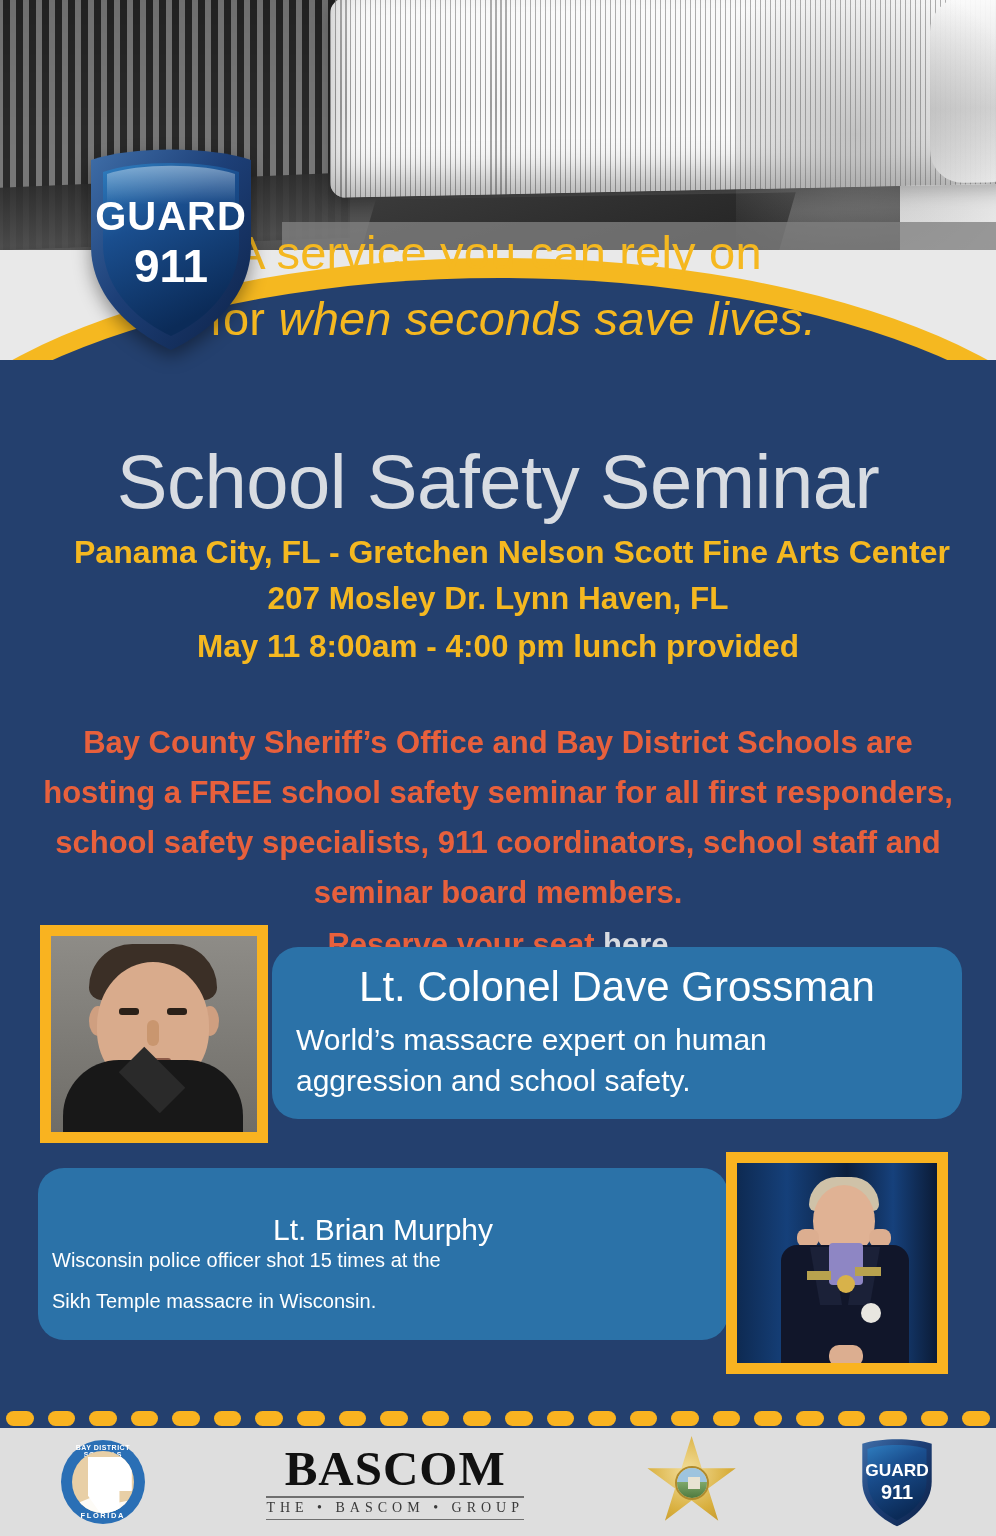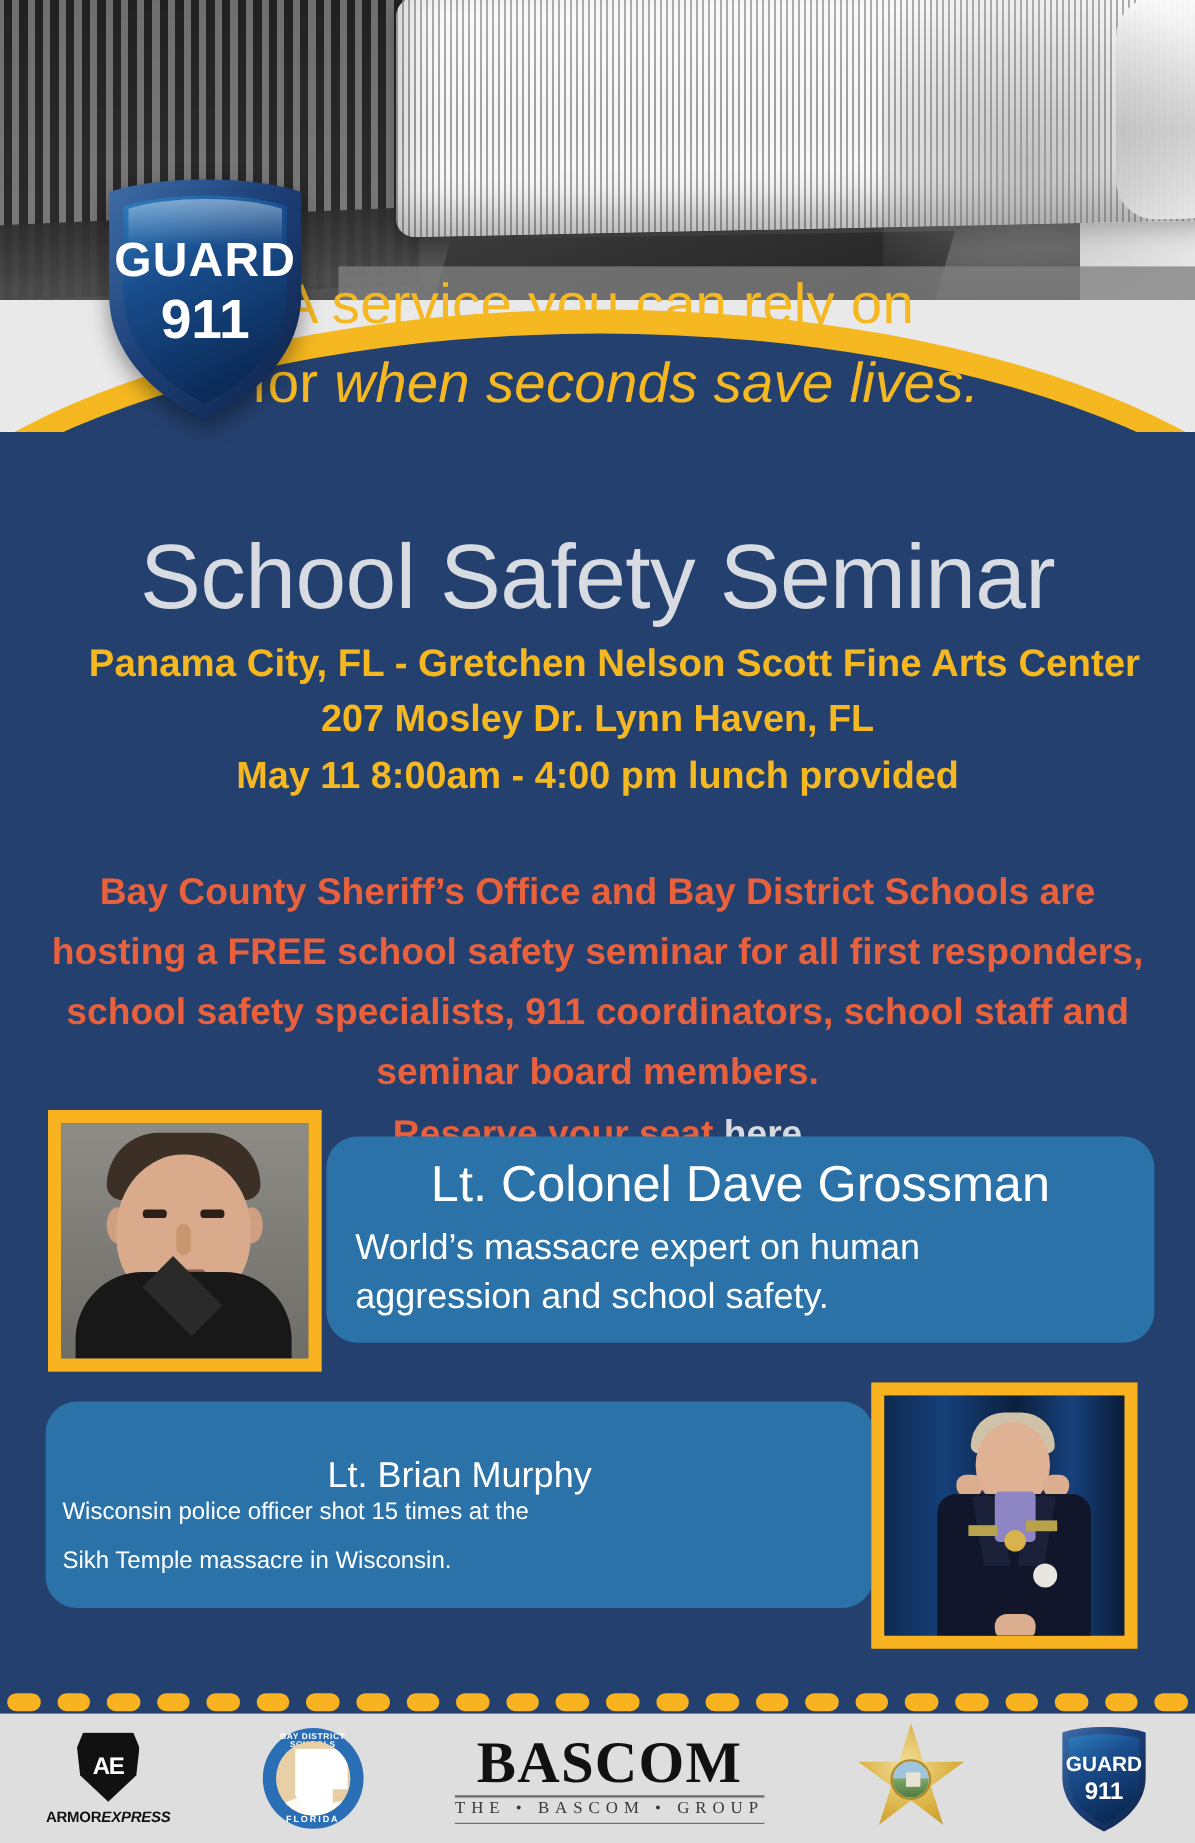--- a/index.html
+++ b/index.html
@@ -384,26 +384,20 @@
       <div class="dash"></div>
       <div class="dash"></div>
     <div class="dash"></div>
       <div class="dash"></div>
       <div class="dash"></div>
       <div class="dash"></div>
   </div>
 
   <div class="footer">
 
-    <div class="logo">
-      <div class="ae-shield">
-        <span class="ae-text">AE</span>
-      </div>
-      <div class="ae-label"><span>ARMOR</span><i>EXPRESS</i></div>
-    </div>
 
     <div class="logo">
       <div class="seal">
         <div class="seal-txt-top">BAY DISTRICT SCHOOLS</div>
         <div class="seal-inner">
           <div class="seal-map"></div>
           <div class="seal-wave"></div>
         </div>
         <div class="seal-txt-bot">FLORIDA</div>
       </div>

